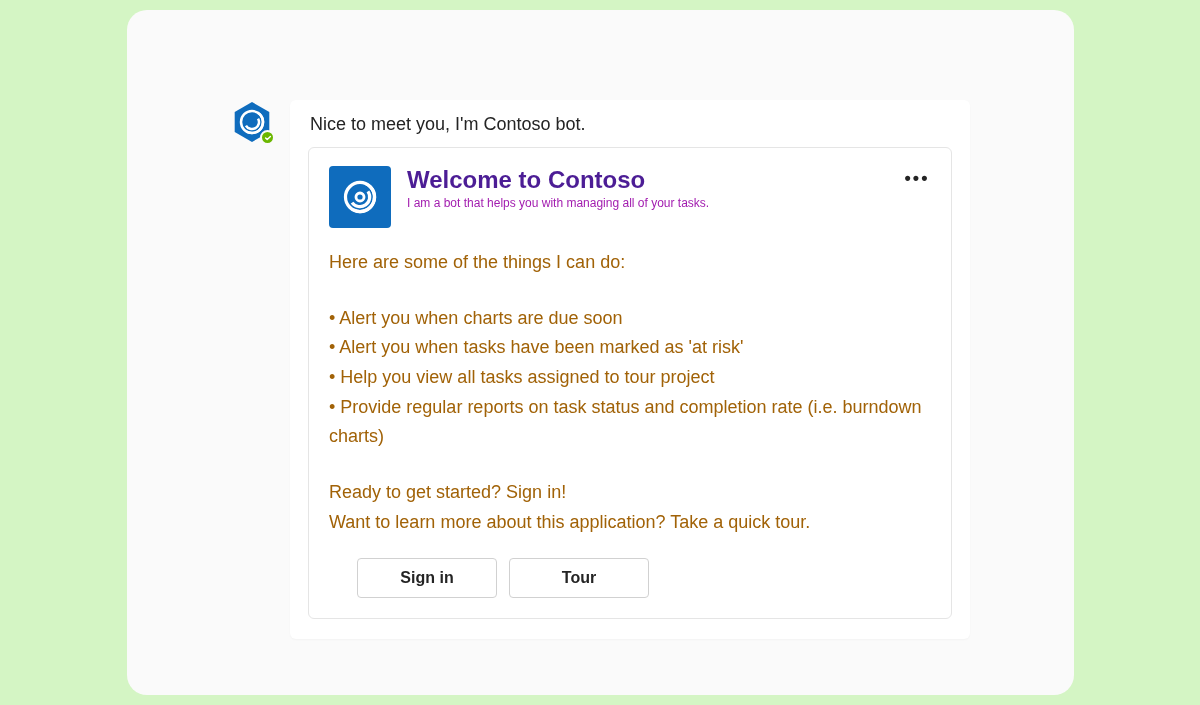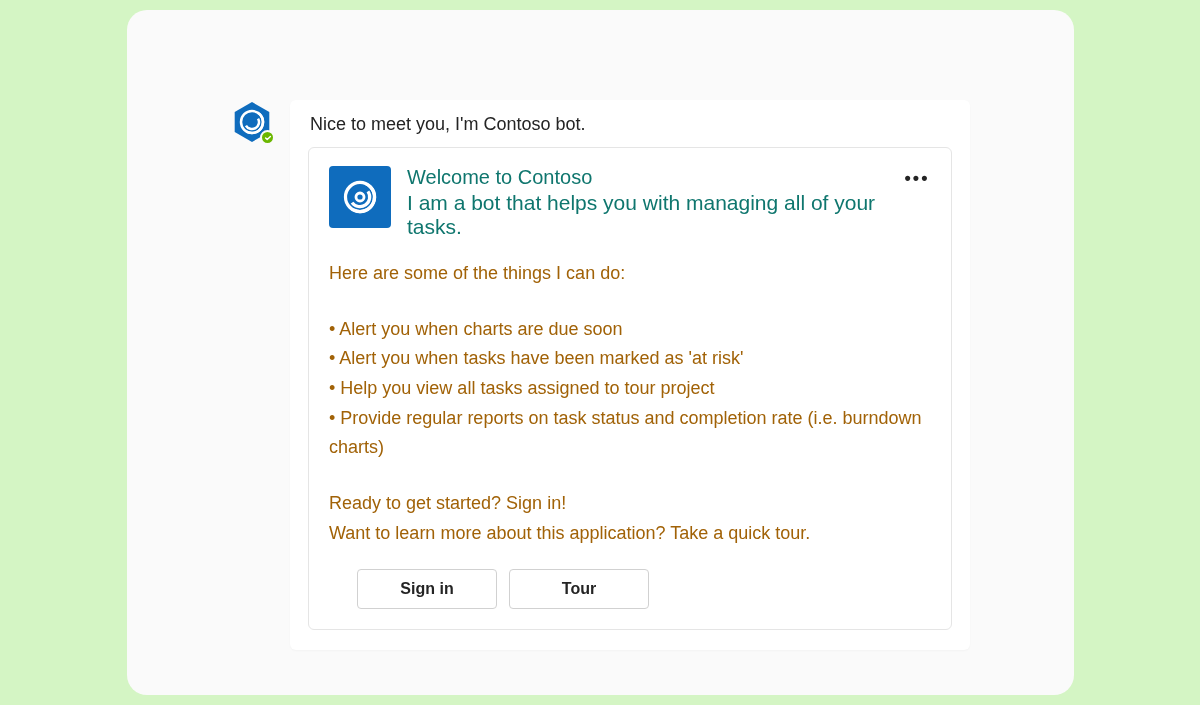--- a/index.html
+++ b/index.html
@@ -96,28 +96,28 @@
       border-radius: 4px;
       display: flex;
       align-items: center;
       justify-content: center;
       flex-shrink: 0;
     }
     .card-title-block {
       flex: 1;
     }
     .card-title {
-      font-size: 20px;
-      font-weight: 400;
-      color: #0f766e;
+      font-size: 24px;
+      font-weight: 700;
+      color: #4c1d95;
       margin-bottom: 2px;
     }
     .card-subtitle {
-      font-size: 21px;
-      color: #0f766e;
+      font-size: 12px;
+      color: #a21caf;
     }
     .more-button {
       position: absolute;
       top: 18px;
       right: 18px;
       width: 32px;
       height: 24px;
       display: flex;
       align-items: center;
       justify-content: center;

